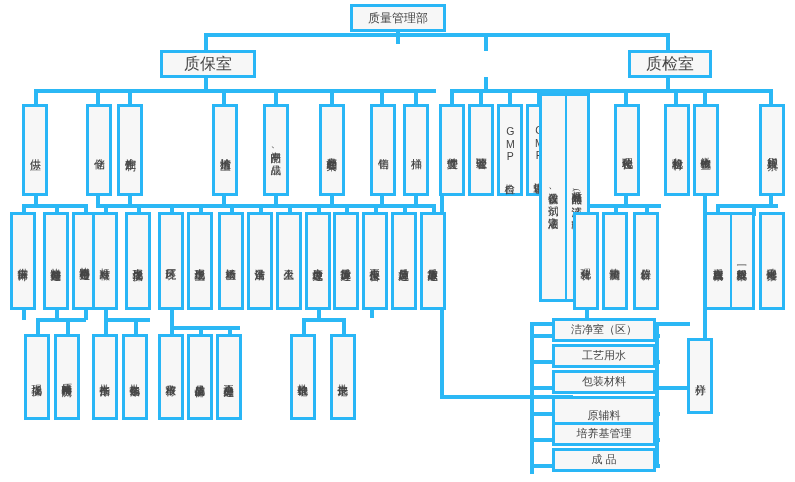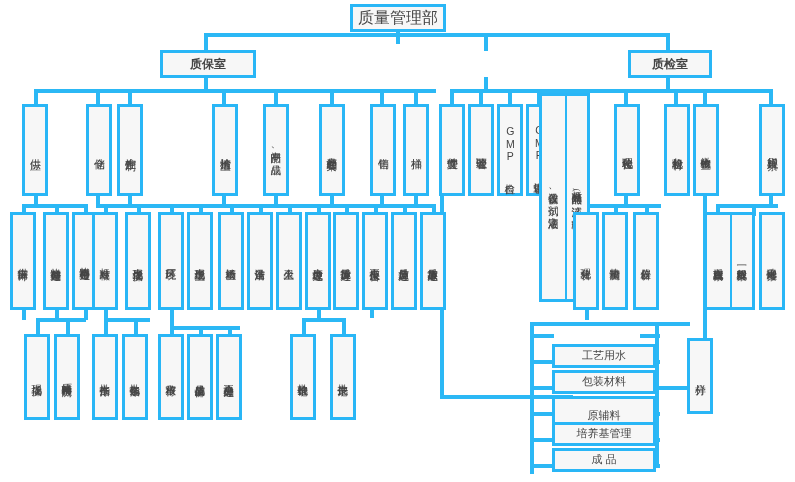--- a/index.html
+++ b/index.html
@@ -32,22 +32,22 @@
   
   .h .lbl{display:block;white-space:nowrap;}
   
   .v .lbl{
     writing-mode:vertical-rl;
     text-orientation:upright;
     white-space:nowrap;
     line-height:1.02;
     letter-spacing:0.5px;
   }
-  .n-top{font-size:16px;}
-  .n-l2{font-size:12px;font-weight:bold;}
+  .n-top{font-size:12px;}
+  .n-l2{font-size:16px;}
   .sm .lbl{font-size:10.5px;}
 </style>
 </head>
 <body>
 
 <div id="stage">
 
   <div class="ln" style="left:396px;top:31px;width:4px;height:13px;"></div>
 
   <div class="ln" style="left:204px;top:33px;width:466px;height:4px;"></div>
@@ -325,20 +325,23 @@
   <div class="node v sm" style="left:216px;top:334px;width:26px;height:86px;">
     <span class="lbl">不合格品处理</span>
   </div>
   <div class="node v sm" style="left:290px;top:334px;width:26px;height:86px;">
     <span class="lbl">批检验记录</span>
   </div>
   <div class="node v sm" style="left:330px;top:334px;width:26px;height:86px;">
     <span class="lbl">批生产记录</span>
   </div>
 
+  <div class="node h" style="left:552px;top:318px;width:104px;height:24px;">
+    <span class="lbl">洁净室（区）</span>
+  </div>
   <div class="node h" style="left:552px;top:370px;width:104px;height:24px;">
     <span class="lbl">包装材料</span>
   </div>
   <div class="node h" style="left:552px;top:344px;width:104px;height:24px;">
     <span class="lbl">工艺用水</span>
   </div>
   <div class="node h" style="left:552px;top:396px;width:104px;height:40px;">
     <span class="lbl">原辅料</span>
   </div>
   <div class="node h" style="left:552px;top:422px;width:104px;height:24px;">

